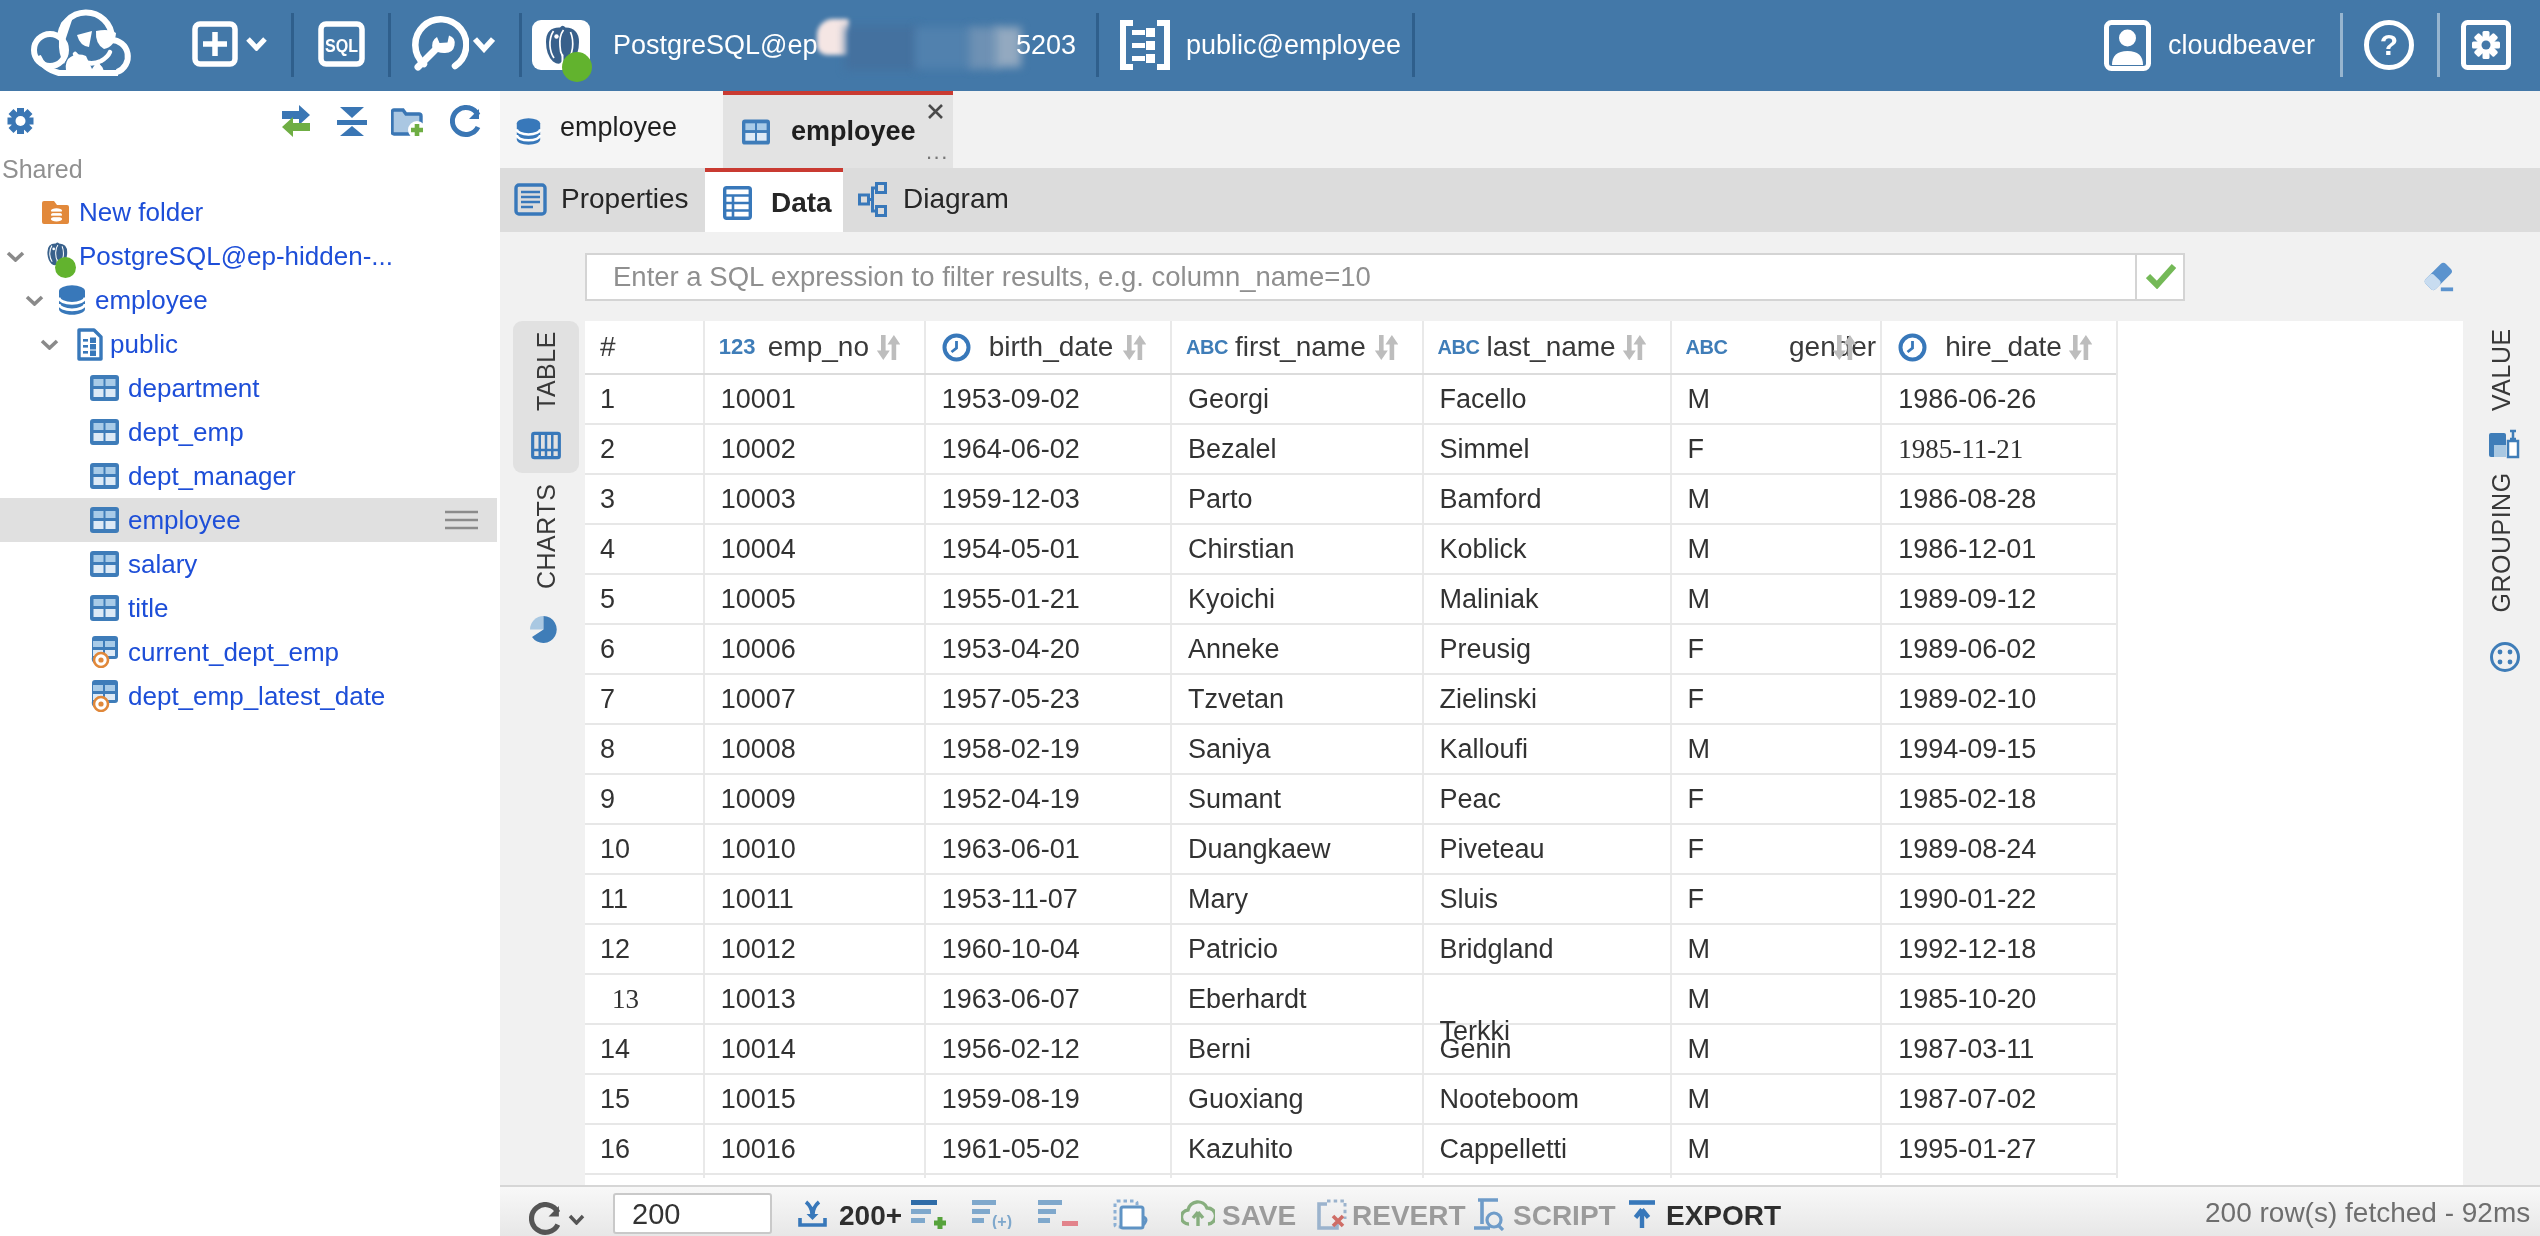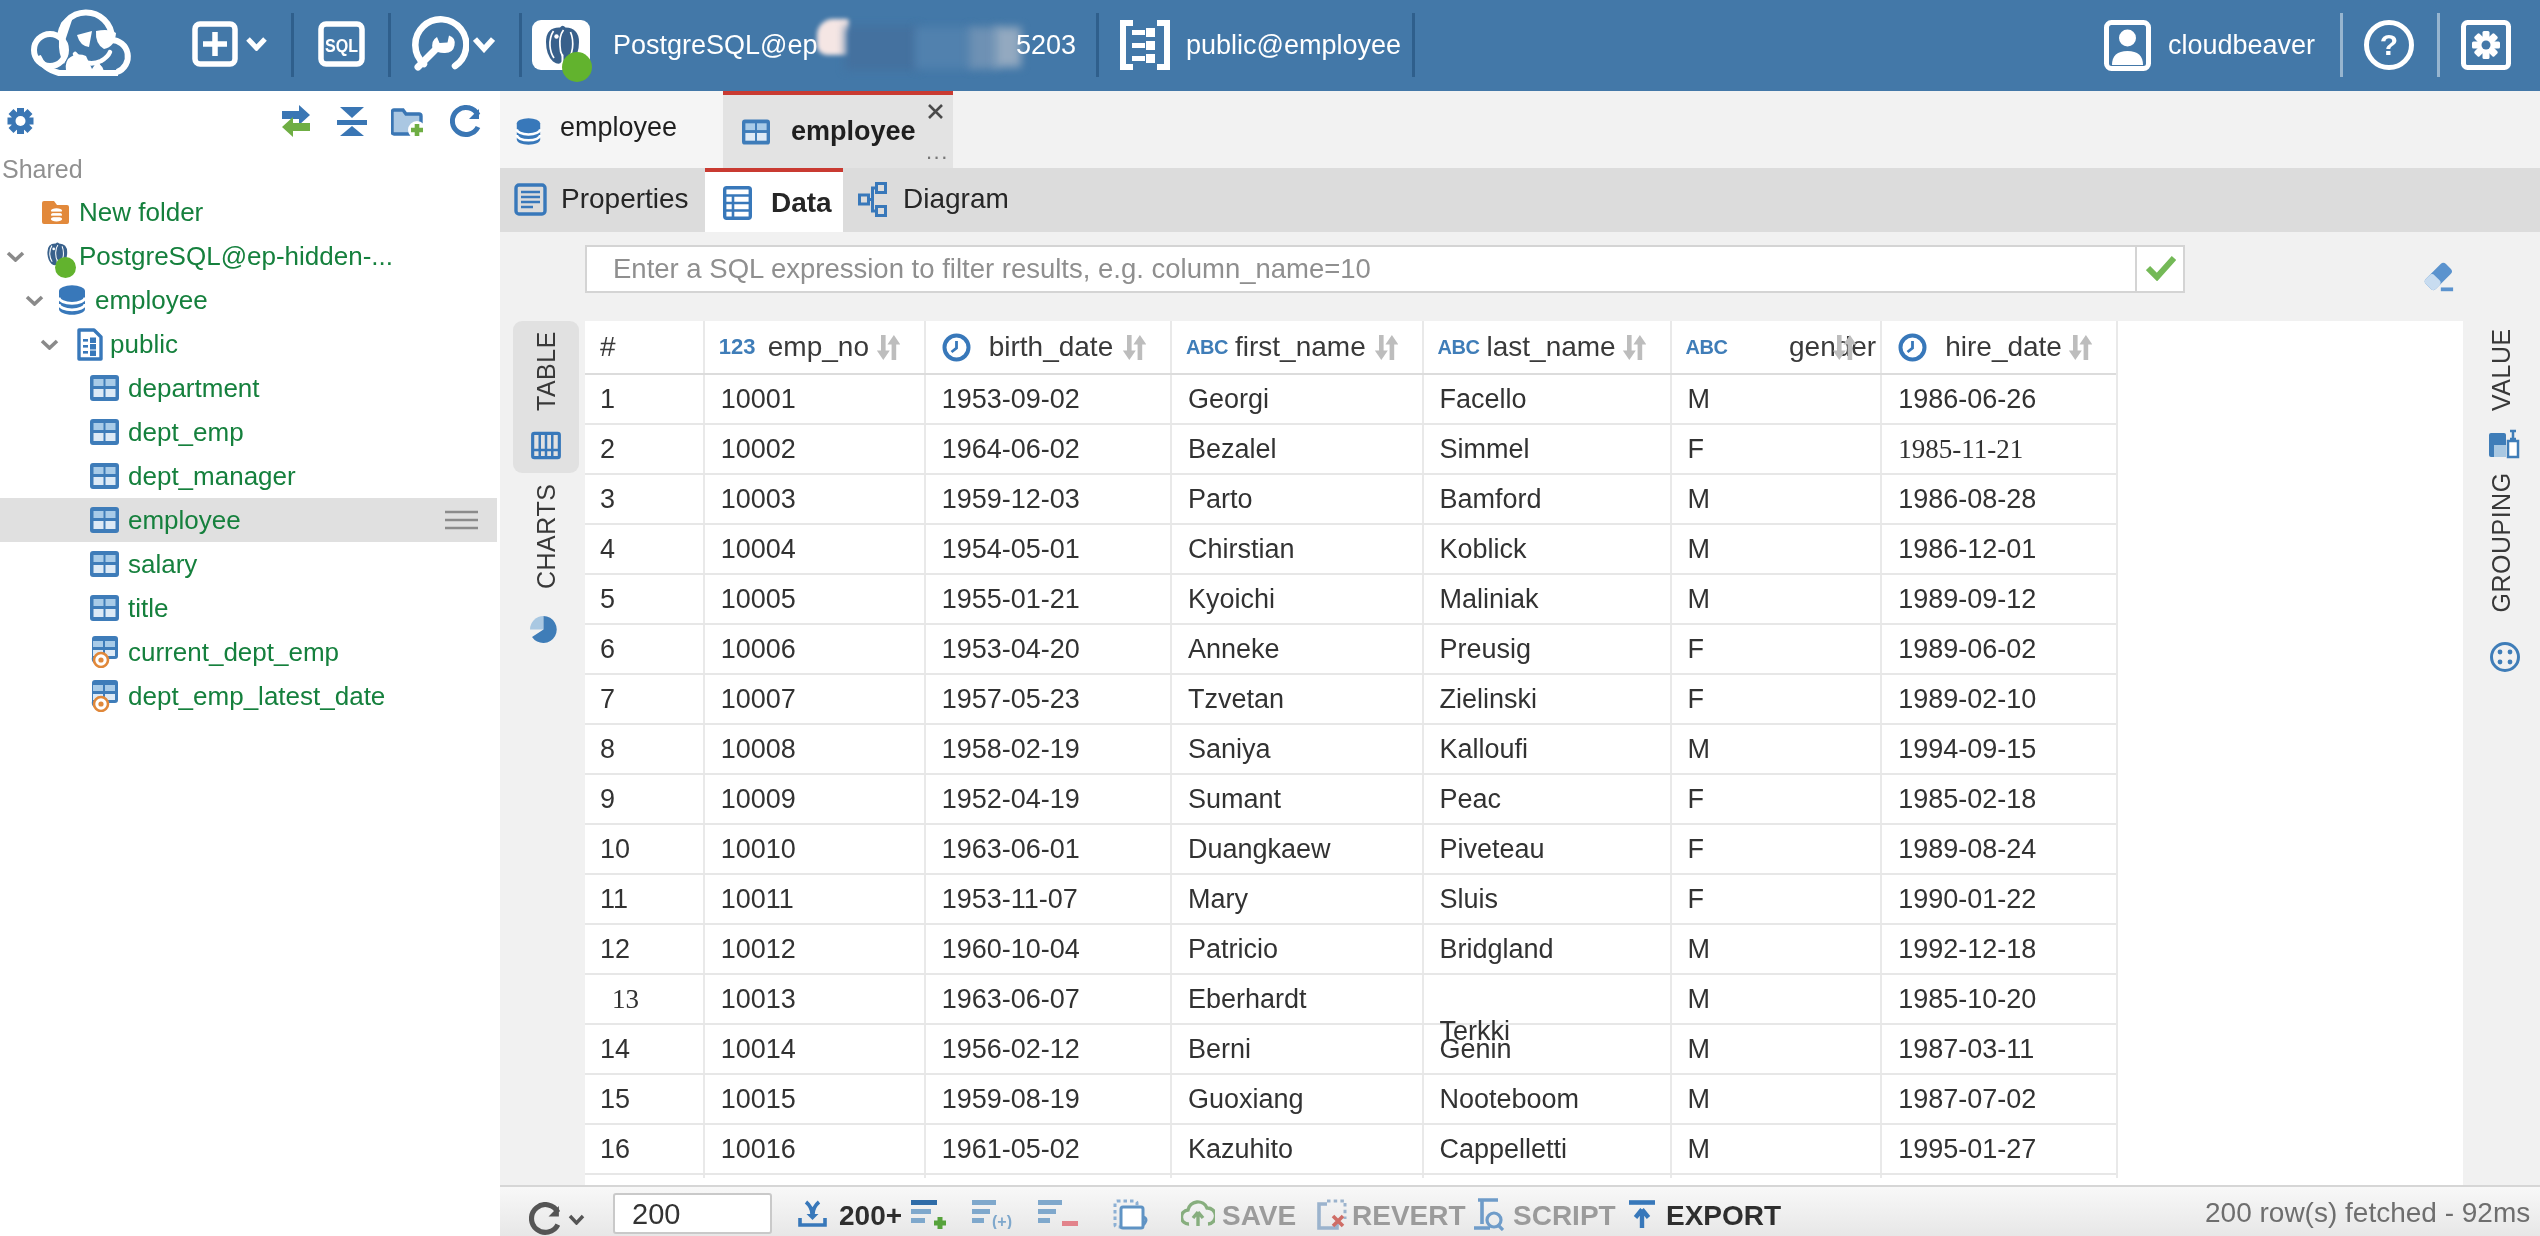--- a/index.html
+++ b/index.html
@@ -10,36 +10,36 @@
 
   
   #topbar { left:0; top:0; width:2540px; height:91px; background:#4378a8; }
   .tsepd { position:absolute; width:3px; background:#2f5f8c; top:13px; height:64px; }
   .tsepl { position:absolute; width:3px; background:rgba(255,255,255,0.45); top:13px; height:64px; }
   .ttext { position:absolute; color:#fff; font-size:27px; line-height:91px; white-space:nowrap; top:0; }
 
   
   #sidebar { left:0; top:91px; width:572px; height:1145px; background:#fff; border-right:3px solid #cfcfcf; }
   .trow { position:absolute; left:0; width:497px; height:44px; }
-  .trow .lbl { position:absolute; top:0; height:44px; line-height:44px; font-size:26px; color:#15803d; white-space:nowrap; }
+  .trow .lbl { position:absolute; top:0; height:44px; line-height:44px; font-size:26px; color:#1d4ed8; white-space:nowrap; }
   .chev { position:absolute; width:19px; height:11px; }
   .sel { background:#e0e0e0; }
 
   
   #row1 { left:500px; top:91px; width:2040px; height:77px; background:#f2f2f2; }
   #dtab1 { position:absolute; left:0; top:0; width:223px; height:77px; background:#f5f5f5; }
   #dtab2 { position:absolute; left:223px; top:0; width:230px; height:77px; background:#e3e3e3; border-top:4px solid #c93a31; }
   .dlab { position:absolute; font-size:27px; color:#1f1f1f; top:0; line-height:73px; }
 
   #row2 { left:500px; top:168px; width:2040px; height:64px; background:#dcdcdc; }
   #ptabData { position:absolute; left:205px; top:0; width:138px; height:64px; background:#fff; border-top:4px solid #c93a31; }
   .plab { position:absolute; font-size:28px; color:#262626; top:0; line-height:62px; }
 
   #filterrow { left:500px; top:232px; width:2040px; height:89px; background:#f1f1f1; }
-  #filterbox { position:absolute; left:85px; top:13px; width:1600px; height:48px; background:#fff; border:2px solid #d4d4d4; }
+  #filterbox { position:absolute; left:85px; top:21px; width:1600px; height:48px; background:#fff; border:2px solid #d4d4d4; }
   #fcheck { position:absolute; right:0; top:0; width:48px; height:44px; border-left:2px solid #d4d4d4; }
   #fph { position:absolute; left:26px; top:0; line-height:44px; font-size:27.5px; color:#8f8f8f; }
 
   #leftstrip { left:500px; top:321px; width:85px; height:864px; background:#f1f1f1; }
   #rightstrip { left:2463px; top:321px; width:77px; height:864px; background:#f1f1f1; }
   .vtext { position:absolute; font-size:25px; color:#383838; white-space:nowrap; transform:rotate(-90deg); transform-origin:center; letter-spacing:0.5px; }
 
   #gridpanel { left:585px; top:321px; width:1878px; height:864px; background:#fff; border-radius:10px 10px 0 0; }
   .hline { position:absolute; left:0; width:1531px; height:2px; background:#e7e7e7; }
   .vline { position:absolute; top:0; width:2px; height:857px; background:#e9e9e9; }

